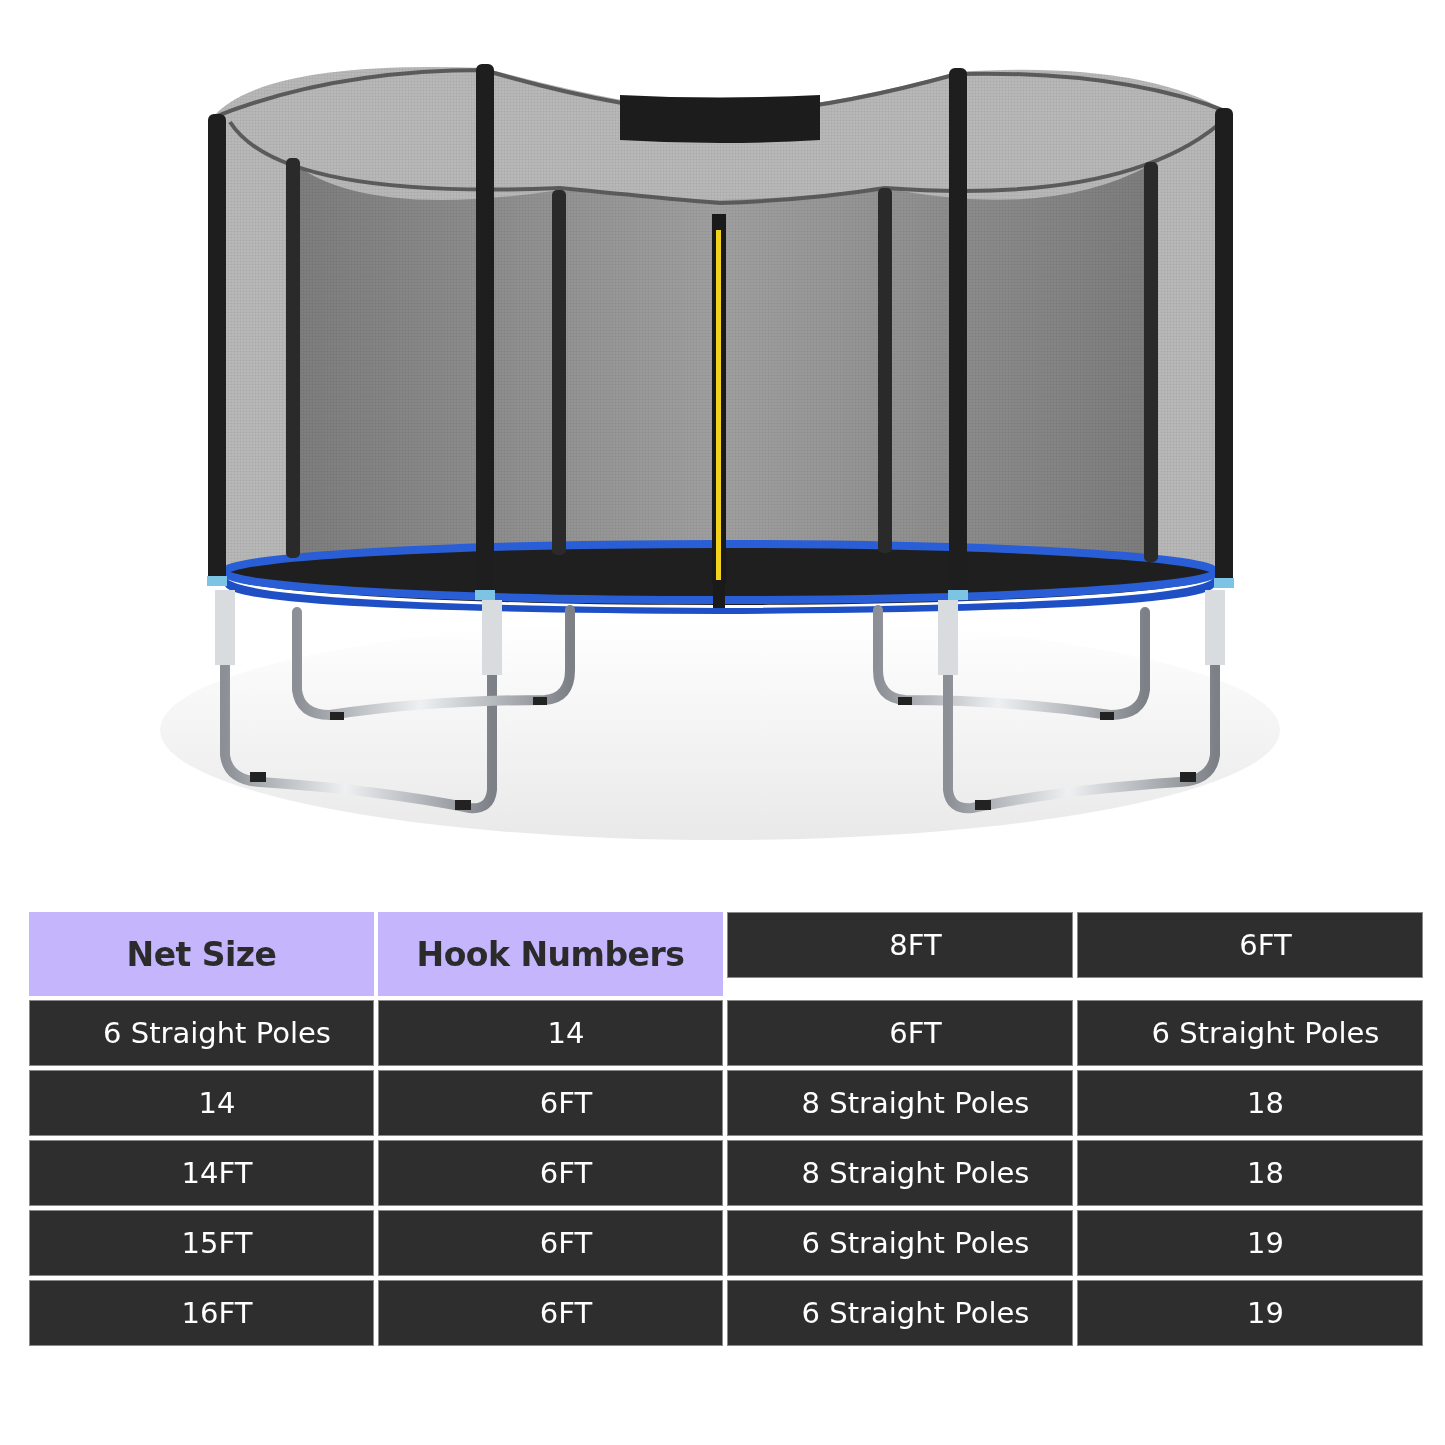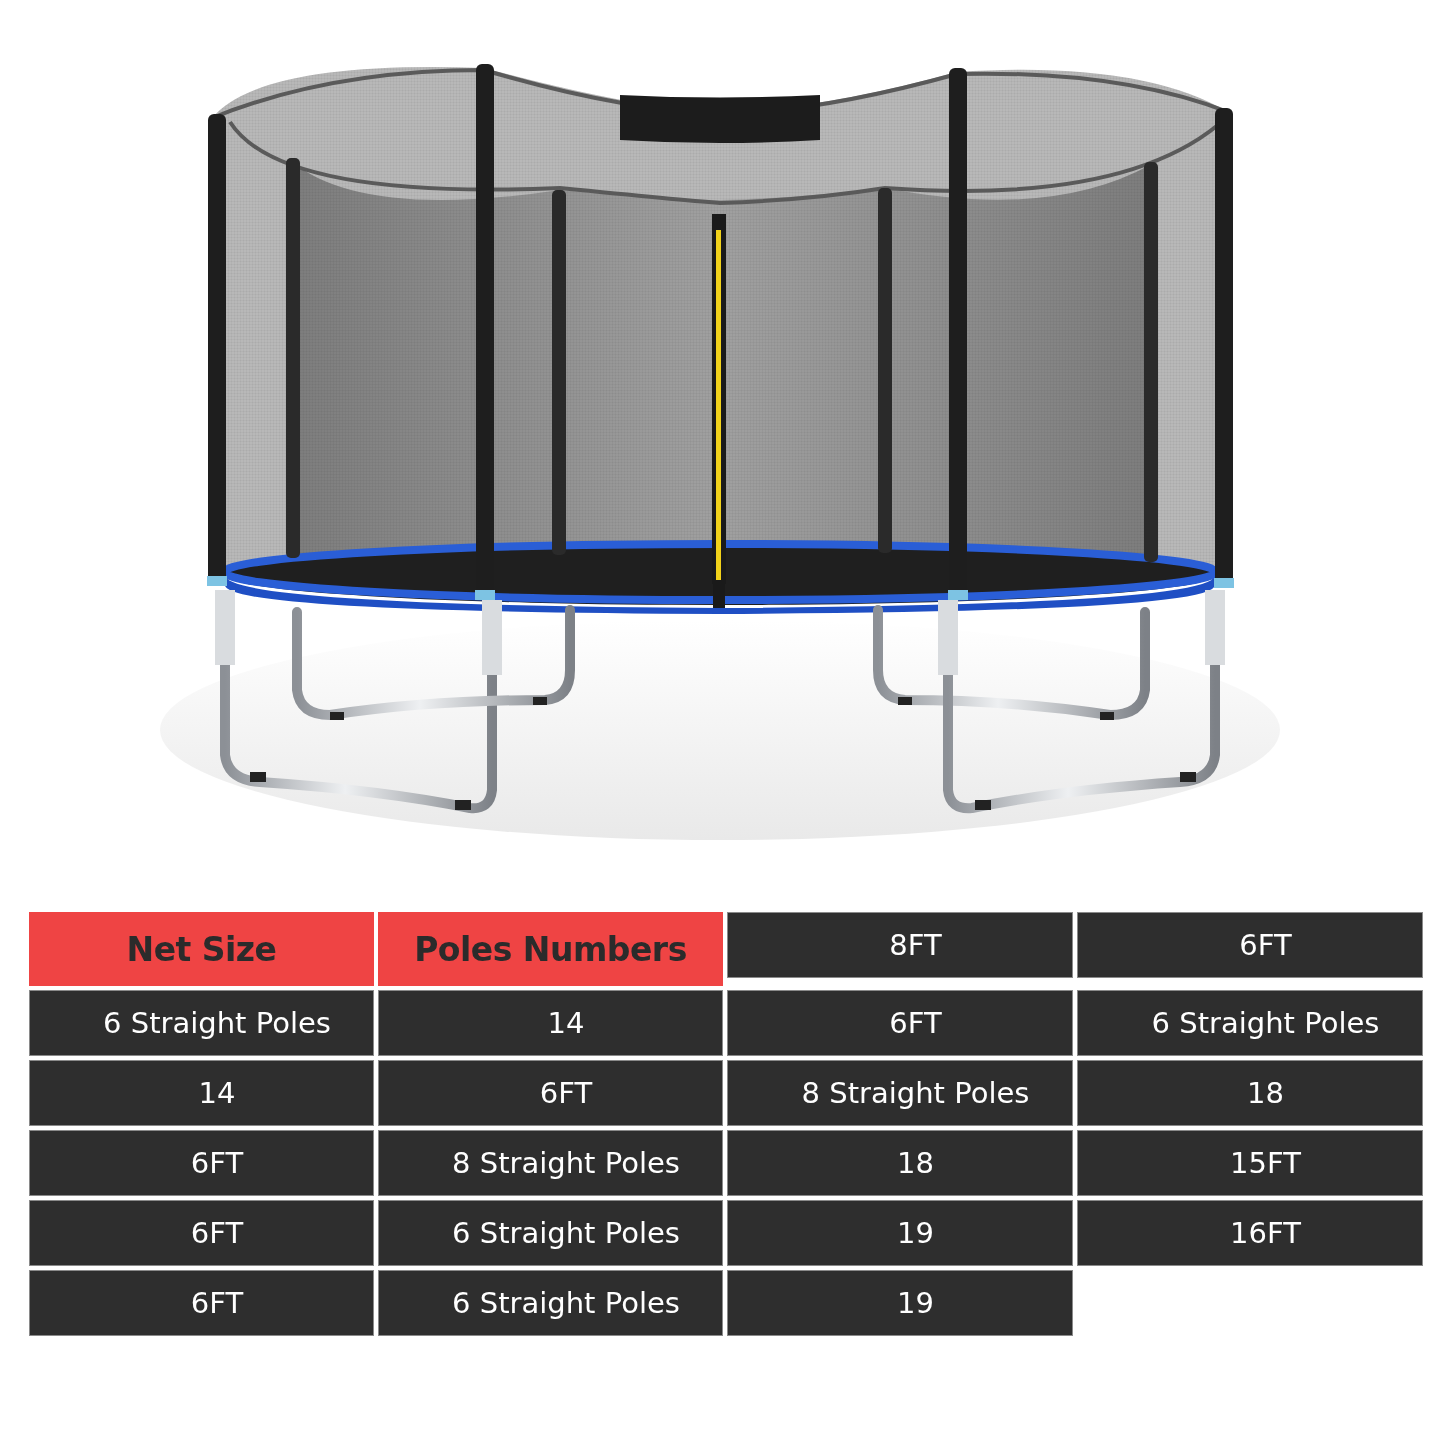--- a/index.html
+++ b/index.html
@@ -1,20 +1,20 @@
 <!DOCTYPE html>
 <html><head>
 <meta charset="utf-8">
 <style>
   html, body { margin: 0; padding: 0; background: #ffffff; }
   body { width: 1445px; height: 1445px; position: relative; overflow: hidden; font-family: "DejaVu Sans", sans-serif; }
   .product-image { position: absolute; left: 0; top: 0; width: 1445px; height: 880px; }
   .spec-table { position: absolute; left: 29px; top: 912px; width: 1386px; border-collapse: separate; border-spacing: 0; }
   .grid { display: grid; grid-template-columns: 345px 345px 346px 346px; column-gap: 4px; row-gap: 4px; }
-  .hcell { background: #ef4444; height: 74px; display: flex; align-items: center; justify-content: center;
+  .hcell { background: #c4b5fd; height: 84px; display: flex; align-items: center; justify-content: center;
            font-family: "DejaVu Sans", sans-serif; font-weight: bold; font-size: 33px; color: #2b2b2b; letter-spacing: -0.5px; }
   .cell { background: #2e2e2e; height: 66px; display: flex; align-items: center; justify-content: center;
           font-family: "DejaVu Sans", sans-serif; font-size: 29px; color: #ffffff; outline: 1px solid #8a8a8a; outline-offset: -1px; padding-left: 31px; }
 </style>
 </head>
 <body>
 
 <svg class="product-image" viewBox="0 0 1445 880" xmlns="http://www.w3.org/2000/svg">
   <defs>
     <linearGradient id="floor" x1="0" y1="0" x2="0" y2="1">
@@ -97,35 +97,36 @@
     <line x1="770" y1="610" x2="770" y2="845"></line>
     <line x1="670" y1="660" x2="770" y2="660"></line>
     <line x1="670" y1="722" x2="770" y2="722"></line>
     <line x1="670" y1="785" x2="770" y2="785"></line>
   </g>
 </svg>
 
 <div class="spec-table">
   <div class="grid">
     <div class="hcell">Net Size</div>
-    <div class="hcell">Poles Numbers</div>
+    <div class="hcell">Hook Numbers</div>
 
     <div class="cell">8FT</div>
     <div class="cell">6FT</div>
     <div class="cell">6 Straight Poles</div>
     <div class="cell">14</div>
 
     <div class="cell">6FT</div>
     <div class="cell">6 Straight Poles</div>
     <div class="cell">14</div>
 
     <div class="cell">6FT</div>
     <div class="cell">8 Straight Poles</div>
     <div class="cell">18</div>
 
+    <div class="cell">14FT</div>
     <div class="cell">6FT</div>
     <div class="cell">8 Straight Poles</div>
     <div class="cell">18</div>
 
     <div class="cell">15FT</div>
     <div class="cell">6FT</div>
     <div class="cell">6 Straight Poles</div>
     <div class="cell">19</div>
 
     <div class="cell">16FT</div>

